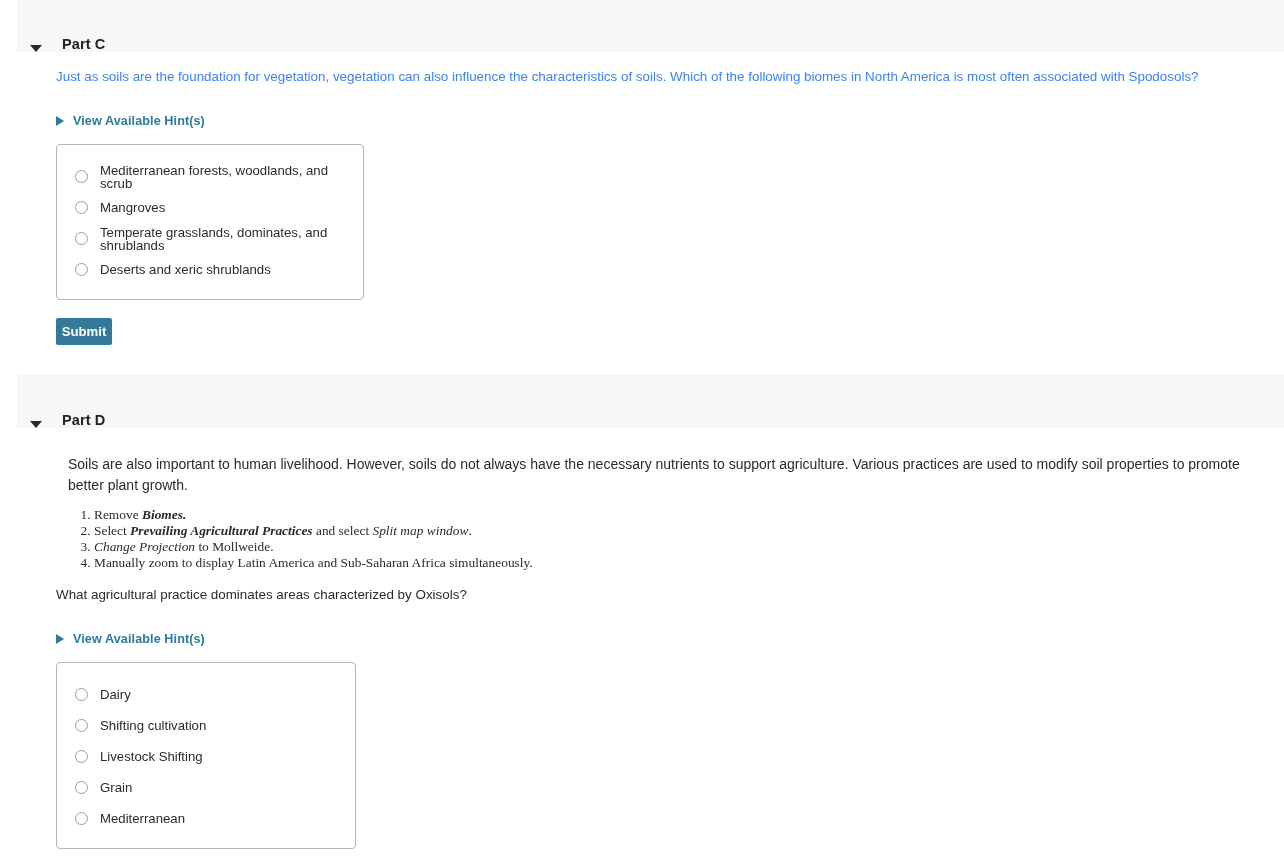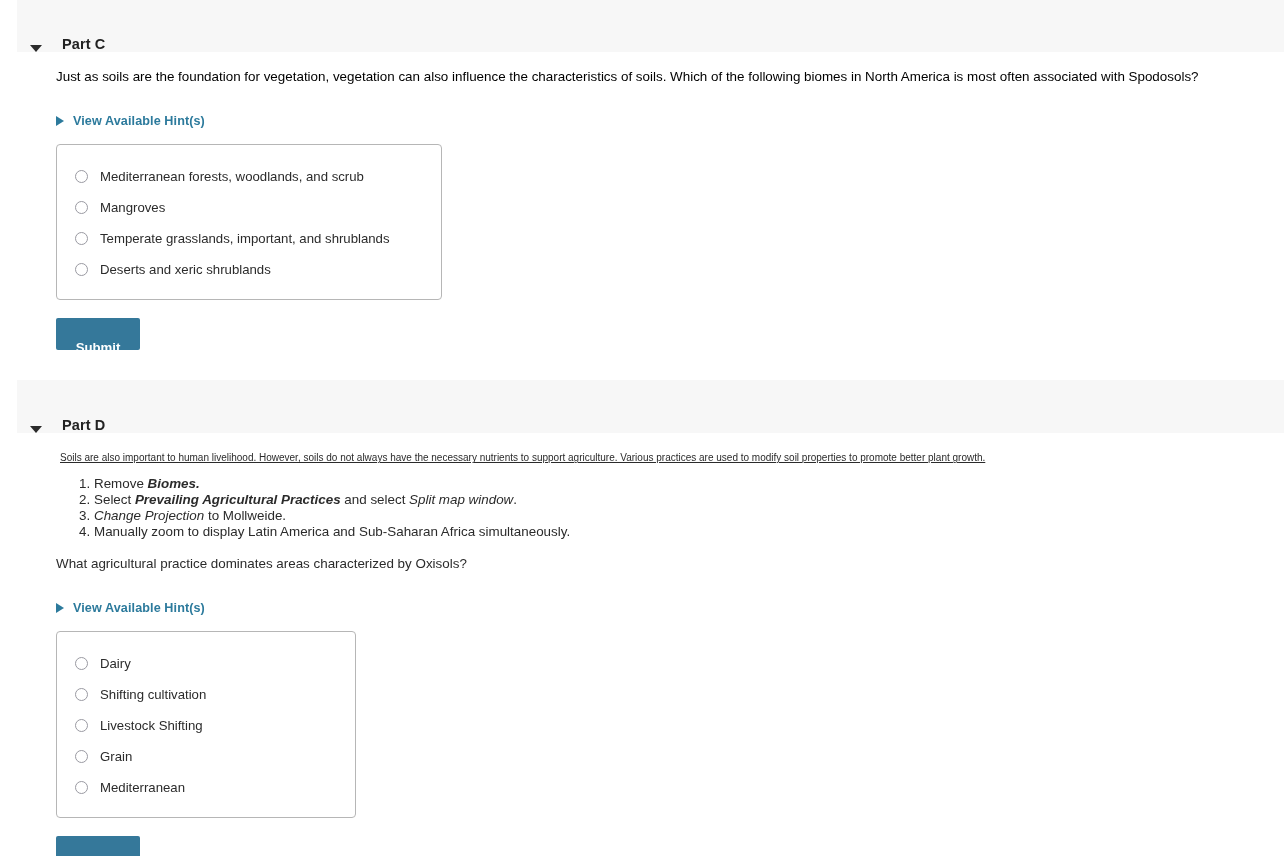--- a/index.html
+++ b/index.html
@@ -52,31 +52,30 @@
 
   
   .part-body {
     padding-left: 56px;
     padding-right: 20px;
   }
 
   .question-text {
     font-size: 13.4px;
     line-height: 1.45;
-    color: #000000;
+    color: #3b82f6;
     margin: 0;
     padding-top: 15px;
   }
   .intro-text {
-    font-size: 10px;
+    font-size: 14px;
     line-height: 1.45;
     color: #2b2b2b;
-    margin: 4px;
+    margin: 12px;
     padding-top: 14px;
-    text-decoration: underline;
   }
   .sub-question {
     font-size: 13.4px;
     line-height: 1.45;
     color: #2b2b2b;
     margin: 0;
     padding-top: 14px;
   }
 
   
@@ -106,33 +105,34 @@
   ol.instructions {
     margin: 10px 0 0 0;
     padding-left: 38px;
     font-size: 13.4px;
     line-height: 1.19;
     color: #2b2b2b;
   }
   ol.instructions li {
     padding: 0;
     margin: 0;
+    font-family: Liberation Serif, serif;
   }
   .bi { font-weight: bold; font-style: italic; }
   .it { font-style: italic; }
 
   
   .options-box {
     margin-top: 16px;
     border: 1px solid #b6b6b6;
     border-radius: 4px;
     box-sizing: border-box;
     padding: 16px 0 14px 0;
   }
-  .options-box.c { width: 386px; }
+  .options-box.c { width: 308px; }
   .options-box.d { width: 300px; }
 
   .option-row {
     display: flex;
     align-items: center;
     padding: 0 0 0 18px;
     height: 31px;
     cursor: pointer;
   }
   .radio {
@@ -154,25 +154,25 @@
   
   .submit-btn {
     margin-top: 18px;
     background: #35789a;
     color: #ffffff;
     border: none;
     border-radius: 2px;
     font-family: "Liberation Sans", sans-serif;
     font-size: 13.2px;
     font-weight: bold;
-    width: 84px;
+    width: 56px;
     height: 27px;
     cursor: pointer;
     display: block;
-    padding: 16px;
+    padding: 0;
     line-height: 27px;
     text-align: center;
   }
 
   
   .part-gap { height: 30px; }
 </style>
 </head>
 <body>
 
@@ -195,21 +195,21 @@
       <div class="option-row">
         <span class="radio"></span>
         <span class="option-label">Mediterranean forests, woodlands, and scrub</span>
       </div>
       <div class="option-row">
         <span class="radio"></span>
         <span class="option-label">Mangroves</span>
       </div>
       <div class="option-row">
         <span class="radio"></span>
-        <span class="option-label">Temperate grasslands, important, and shrublands</span>
+        <span class="option-label">Temperate grasslands, dominates, and shrublands</span>
       </div>
       <div class="option-row">
         <span class="radio"></span>
         <span class="option-label">Deserts and xeric shrublands</span>
       </div>
     </div>
 
     <button class="submit-btn">Submit</button>
   </div>
 

